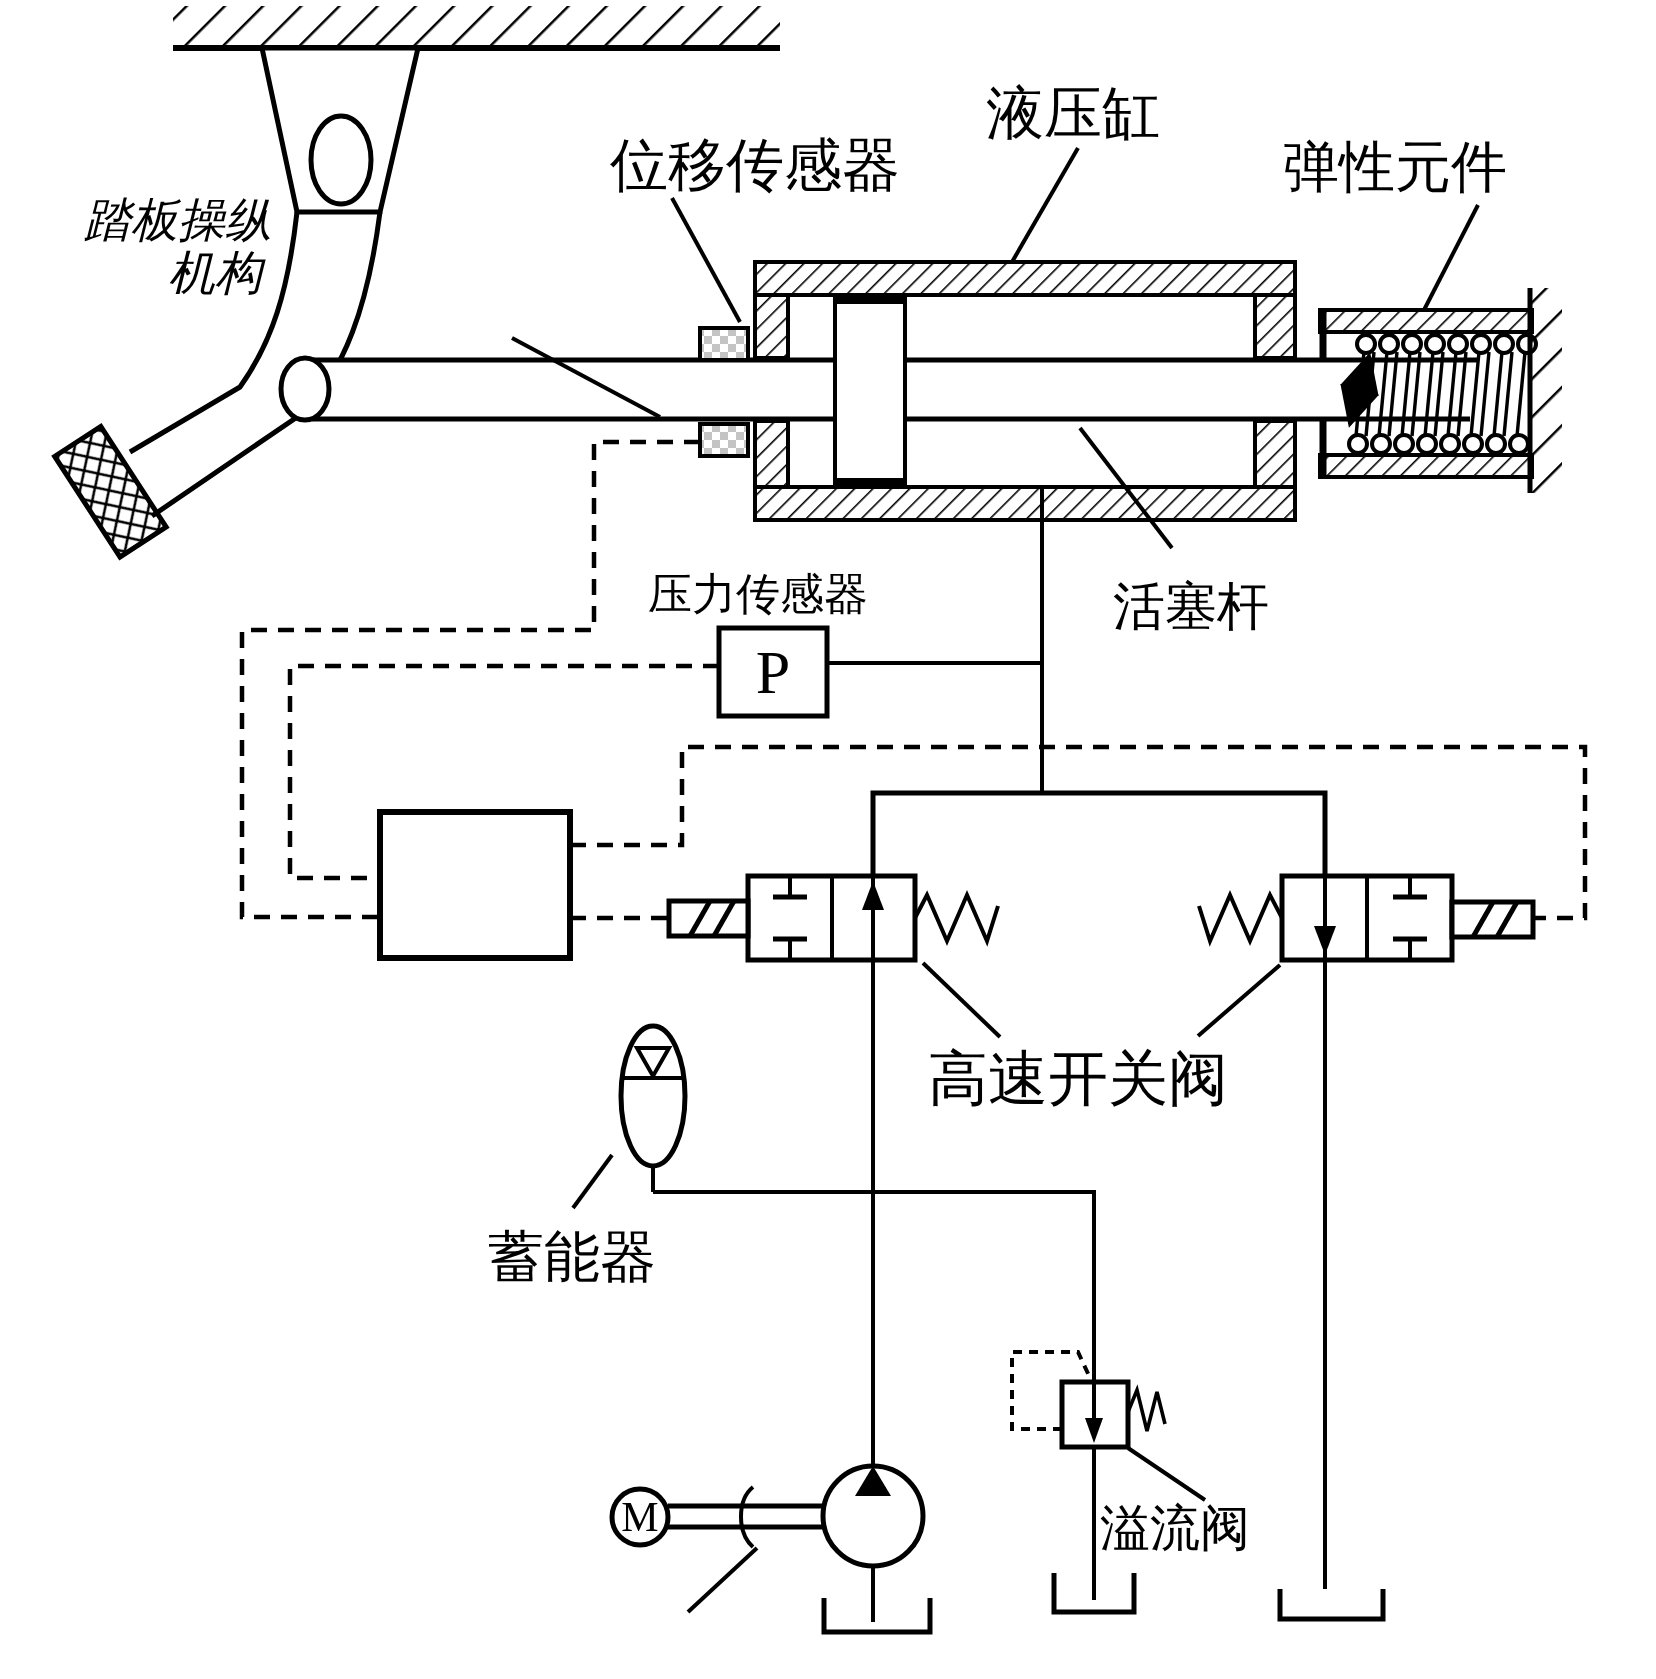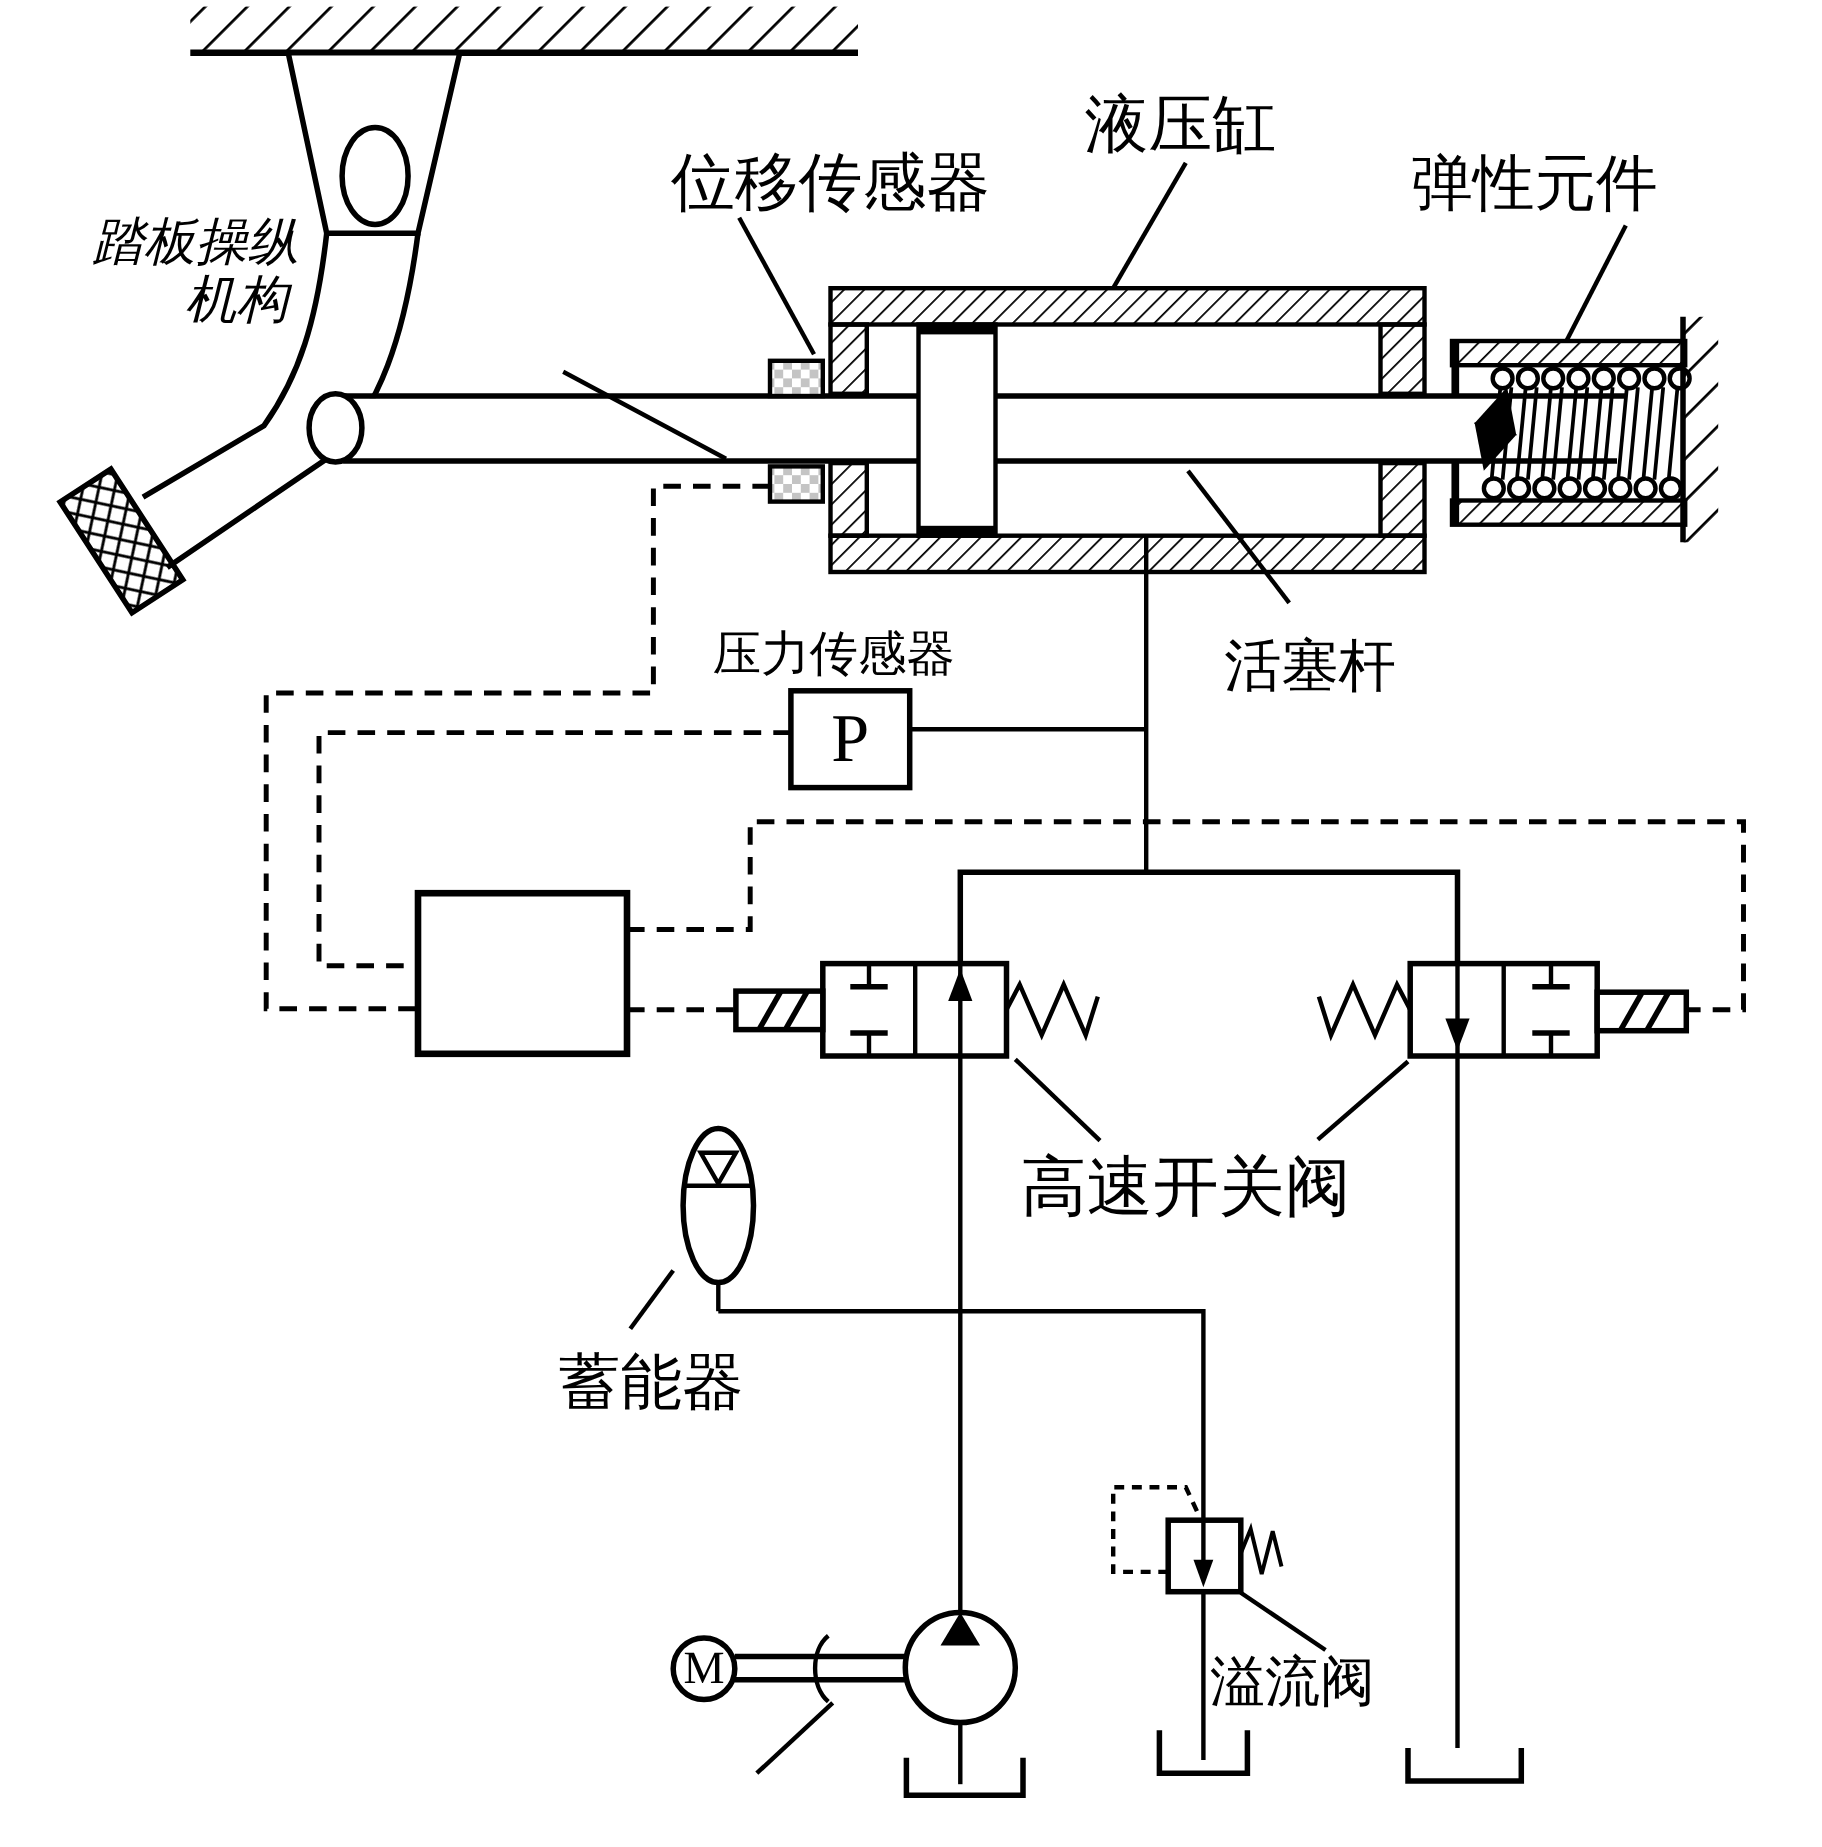--- a/index.html
+++ b/index.html
@@ -259,20 +259,20 @@
 
 <div class="lbl" style="left:648px;top:546px;font-size:44px;margin-top:24px;">压力传感器</div>
 
 <div class="lbl" style="left:1113px;top:578px;font-size:52px;">活塞杆</div>
 
 <div class="lbl" style="left:719px;top:628px;width:108px;height:88px;font-size:62px;line-height:88px;text-align:center;">P</div>
 
 
 <div class="lbl" style="left:928px;top:1046px;font-size:60px;font-family:Liberation Serif, serif;">高速开关阀</div>
 
-<div class="lbl" style="left:488px;top:1226px;font-size:56px;margin-left:20px;">蓄能器</div>
+<div class="lbl" style="left:488px;top:1226px;font-size:56px;">蓄能器</div>
 
 <div class="lbl" style="left:1100px;top:1500px;font-size:50px;">溢流阀</div>
 
 <div class="lbl" style="left:612px;top:1489px;width:56px;height:56px;font-size:42px;line-height:56px;text-align:center;">M</div>
 
 
 </div>
 
 </body></html>

